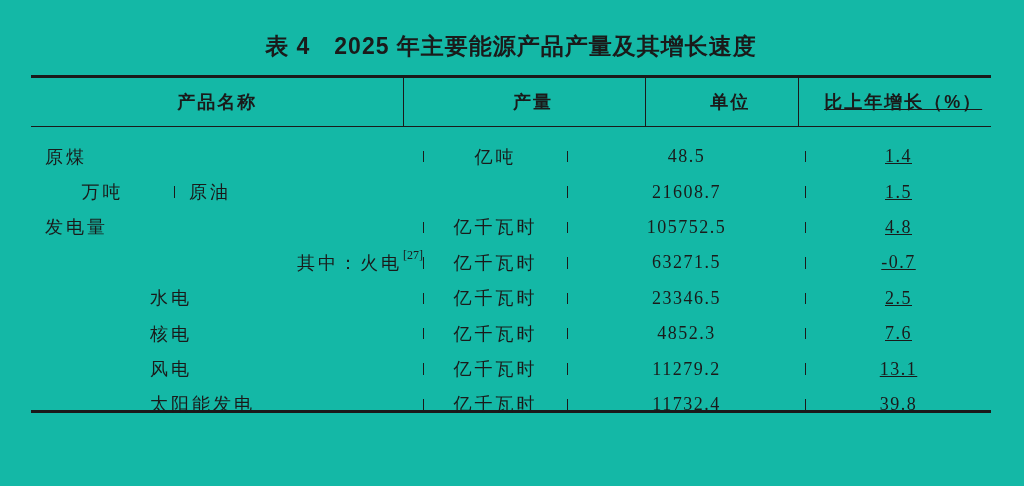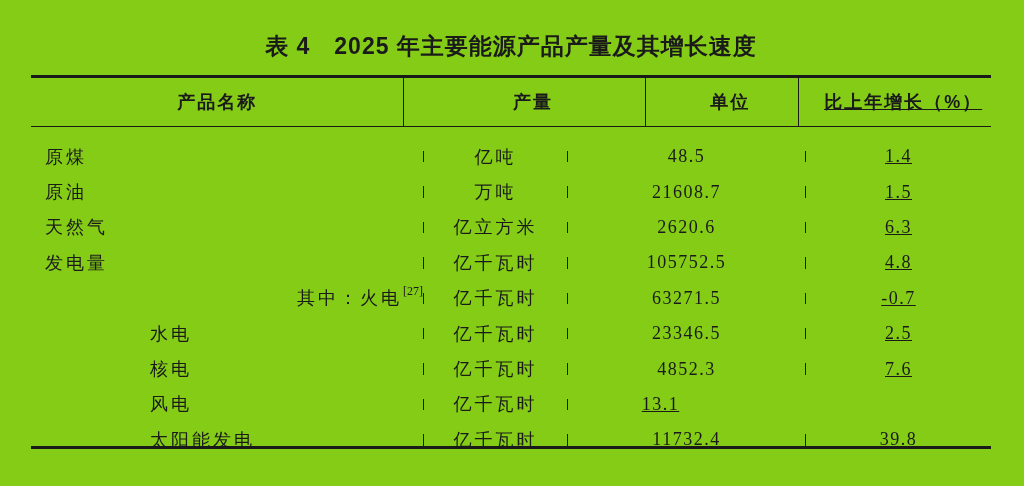--- a/index.html
+++ b/index.html
@@ -11,21 +11,21 @@
     width: 1024px;
     height: 486px;
     overflow: hidden;
     font-family: "Liberation Serif", "DejaVu Serif", serif;
     color: #1a1a1a;
   }
   .page {
     position: relative;
     width: 1024px;
     height: 486px;
-    background: #84cc16;
+    background: #14b8a6;
   }
   .table-title {
     position: absolute;
     top: 32px;
     left: 31px;
     width: 960px;
     text-align: center;
     font-family: "Liberation Sans", "DejaVu Sans", sans-serif;
     font-weight: 700;
     font-size: 23px;
@@ -113,40 +113,30 @@
           <span class="prefix"></span>
             <span class="cjk rowname">原煤</span>
             <span class="sup"></span>
         </div>
         <div class="cell c2 cjk unit-cell">亿吨</div>
         <div class="cell c3 num output-cell">48.5</div>
         <div class="cell c4 num growth-cell">1.4</div>
       </div>
 
       <div class="row">
+        <div class="cell c2 cjk unit-cell">万吨</div>
         <div class="cell c1 name-cell indent-0">
           <span class="prefix"></span>
             <span class="cjk rowname">原油</span>
             <span class="sup"></span>
         </div>
-        <div class="cell c2 cjk unit-cell">万吨</div>
         <div class="cell c3 num output-cell">21608.7</div>
         <div class="cell c4 num growth-cell">1.5</div>
       </div>
 
-      <div class="row">
-        <div class="cell c1 name-cell indent-0">
-          <span class="prefix"></span>
-            <span class="cjk rowname">天然气</span>
-            <span class="sup"></span>
-        </div>
-        <div class="cell c2 cjk unit-cell">亿立方米</div>
-        <div class="cell c3 num output-cell">2620.6</div>
-        <div class="cell c4 num growth-cell">6.3</div>
-      </div>
 
       <div class="row">
         <div class="cell c1 name-cell indent-0">
           <span class="prefix"></span>
             <span class="cjk rowname">发电量</span>
             <span class="sup"></span>
         </div>
         <div class="cell c2 cjk unit-cell">亿千瓦时</div>
         <div class="cell c3 num output-cell">105752.5</div>
         <div class="cell c4 num growth-cell">4.8</div>
@@ -185,20 +175,21 @@
         <div class="cell c4 num growth-cell">7.6</div>
       </div>
 
       <div class="row">
         <div class="cell c1 name-cell indent-2">
           <span class="prefix"></span>
             <span class="cjk rowname">风电</span>
             <span class="sup"></span>
         </div>
         <div class="cell c2 cjk unit-cell">亿千瓦时</div>
+        <div class="cell c3 num output-cell">11279.2</div>
         <div class="cell c4 num growth-cell">13.1</div>
       </div>
 
       <div class="row">
         <div class="cell c1 name-cell indent-2">
           <span class="prefix"></span>
             <span class="cjk rowname">太阳能发电</span>
             <span class="sup"></span>
         </div>
         <div class="cell c2 cjk unit-cell">亿千瓦时</div>

